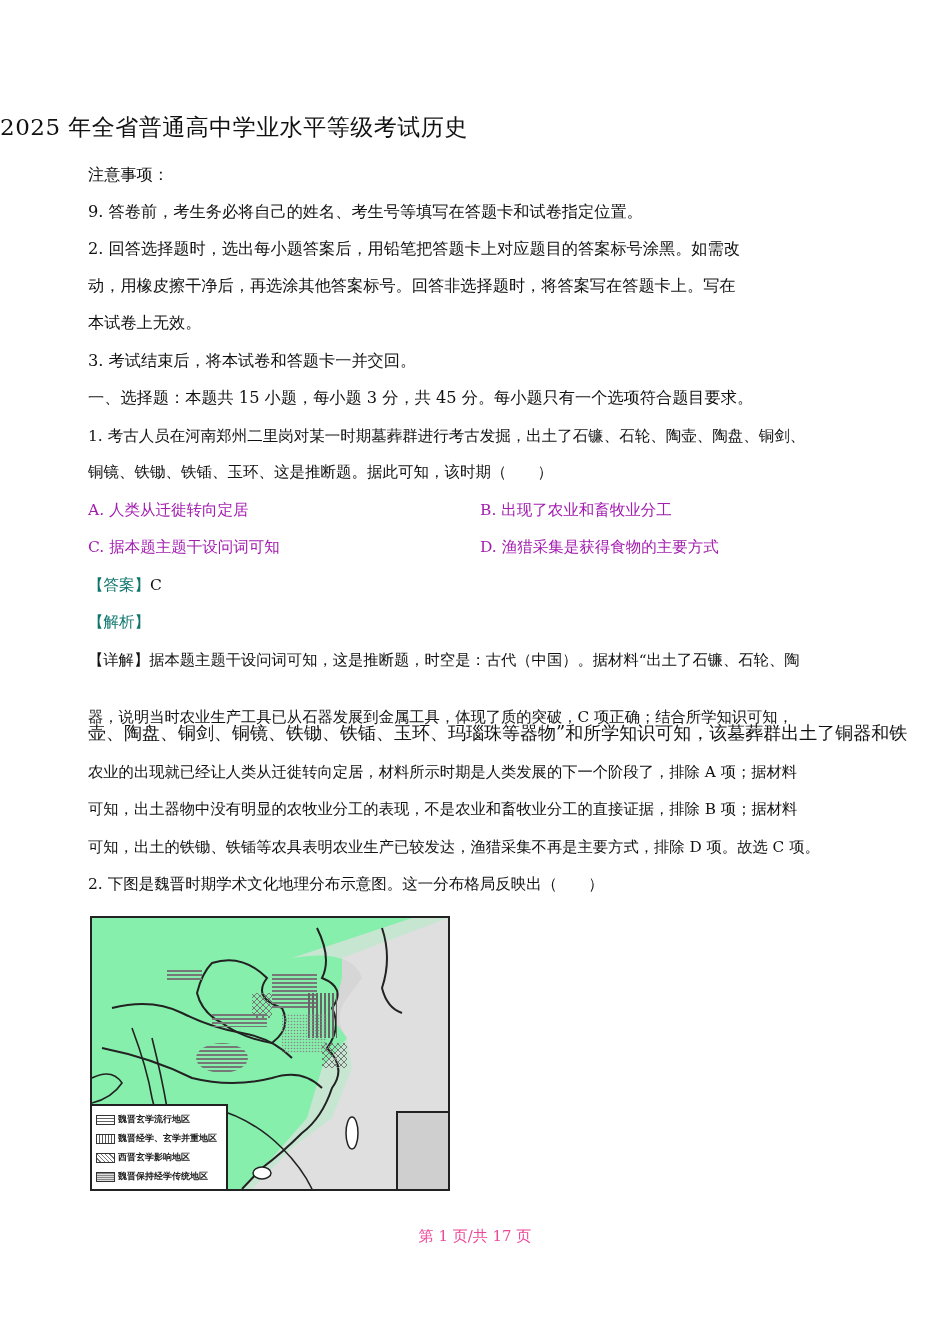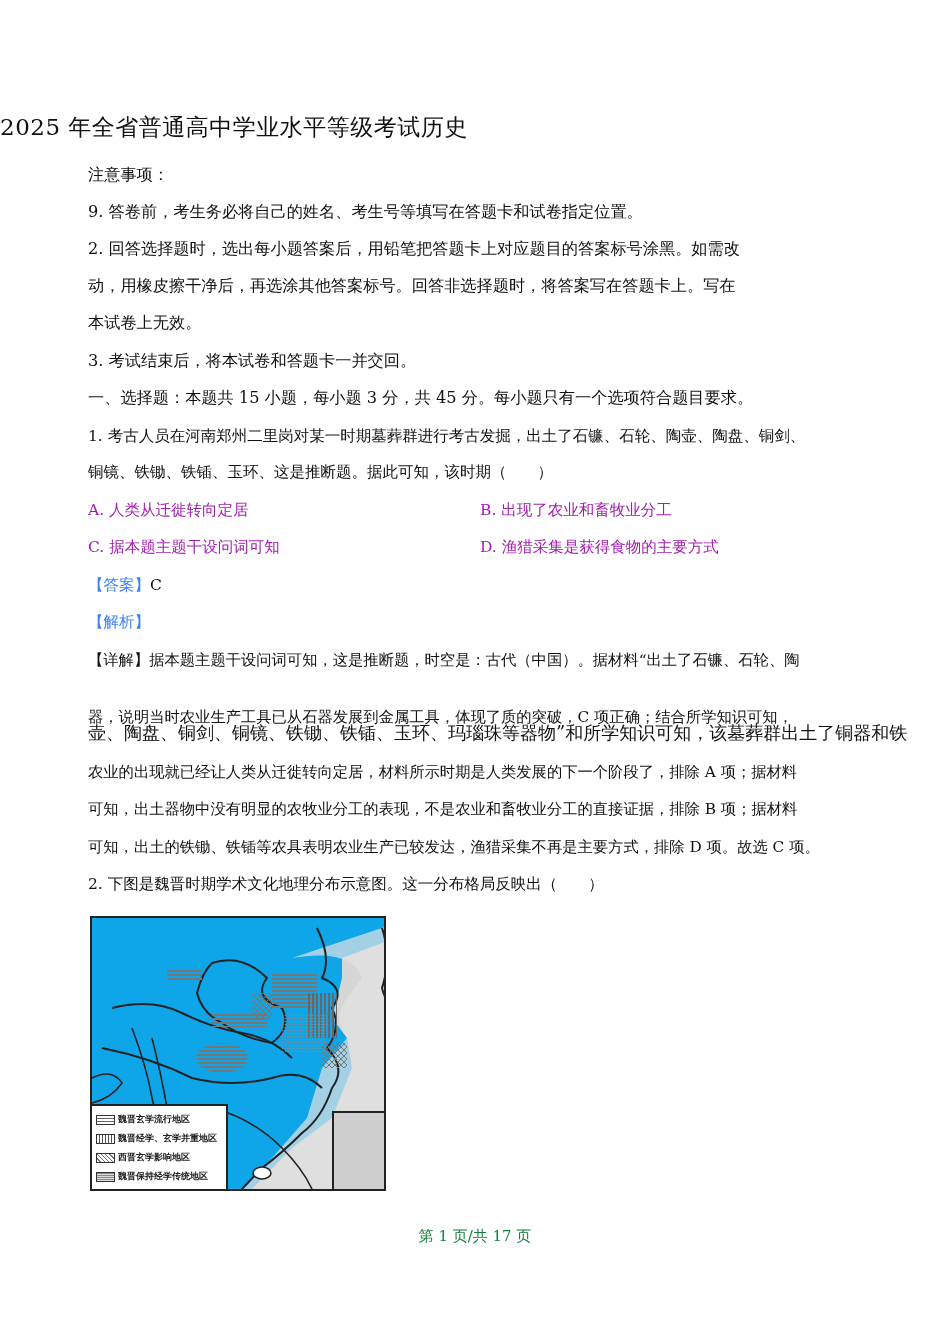--- a/index.html
+++ b/index.html
@@ -2,35 +2,35 @@
 <html><head>
   <meta charset="utf-8">
   <style>
     html, body { margin: 0; padding: 0; background: #ffffff; }
     body { width: 950px; height: 1344px; position: relative; overflow: hidden;
       font-family: "DejaVu Serif", "Liberation Serif", serif; color: #111; }
     .title { position: absolute; top: 112px; left: 0; width: 950px; text-align: left;
       font-size: 23px; letter-spacing: 0.5px; color: #111; }
     .line { position: absolute; left: 88px; font-size: 16.2px; white-space: nowrap; color: #111; line-height: 22px; text-align: center; }
     .opt { position: absolute; font-size: 15.5px; white-space: nowrap; color: #a21caf; line-height: 22px; }
-    .blue { color: #3b82f6; }
-    .map { position: absolute; left: 90px; top: 916px; width: 296px; height: 275px;
-      border: 2px solid #222; box-sizing: border-box; background: #0ea5e9; overflow: hidden; }
+    .blue { color: #0f766e; }
+    .map { position: absolute; left: 90px; top: 916px; width: 360px; height: 275px;
+      border: 2px solid #222; box-sizing: border-box; background: #86efac; overflow: hidden; }
     .legend { position: absolute; left: 0; bottom: 0; width: 136px; height: 85px;
       border-top: 2px solid #222; border-right: 2px solid #222; background: #fff; box-sizing: border-box; padding: 4px 4px; }
     .legend-row { display: flex; align-items: center; height: 19px; font-size: 9px; color: #222; white-space: nowrap;
       font-family: "DejaVu Sans", sans-serif; font-weight: bold; }
     .swatch { width: 17px; height: 8px; border: 1px solid #333; margin-right: 3px; flex: none; }
     .sw1 { background: repeating-linear-gradient(0deg, #fff 0 2px, #666 2px 3px); }
     .sw2 { background: repeating-linear-gradient(90deg, #fff 0 2px, #555 2px 3px); }
     .sw3 { background: repeating-linear-gradient(45deg, #fff 0 2px, #777 2px 3px), #ccc; }
     .sw4 { background: repeating-linear-gradient(0deg, #ddd 0 1px, #888 1px 2px); }
     .inset { position: absolute; right: 0; bottom: 0; width: 52px; height: 78px;
       border-left: 2px solid #222; border-top: 2px solid #222; background: #cfcfcf; box-sizing: border-box; }
-    .footer { position: absolute; top: 1227px; left: 0; width: 950px; text-align: center; font-size: 15px; color: #15803d; }
+    .footer { position: absolute; top: 1227px; left: 0; width: 950px; text-align: center; font-size: 15px; color: #ec4899; }
   </style>
 </head>
 <body>
 
 <div class="title">2025 年全省普通高中学业水平等级考试历史</div>
 
 <div class="line" style="top:164px">注意事项：</div>
 <div class="line" style="top:201px">9. 答卷前，考生务必将自己的姓名、考生号等填写在答题卡和试卷指定位置。</div>
 <div class="line" style="top:238px">2. 回答选择题时，选出每小题答案后，用铅笔把答题卡上对应题目的答案标号涂黑。如需改</div>
 <div class="line" style="top:275px">动，用橡皮擦干净后，再选涂其他答案标号。回答非选择题时，将答案写在答题卡上。写在</div>

